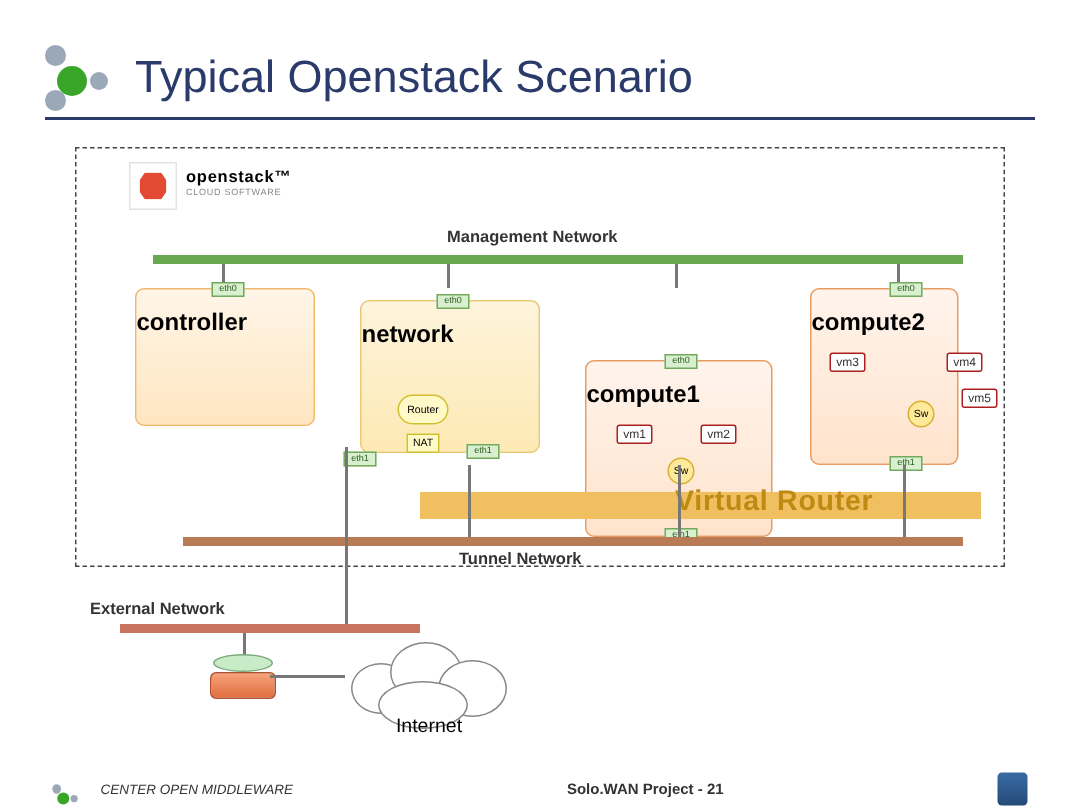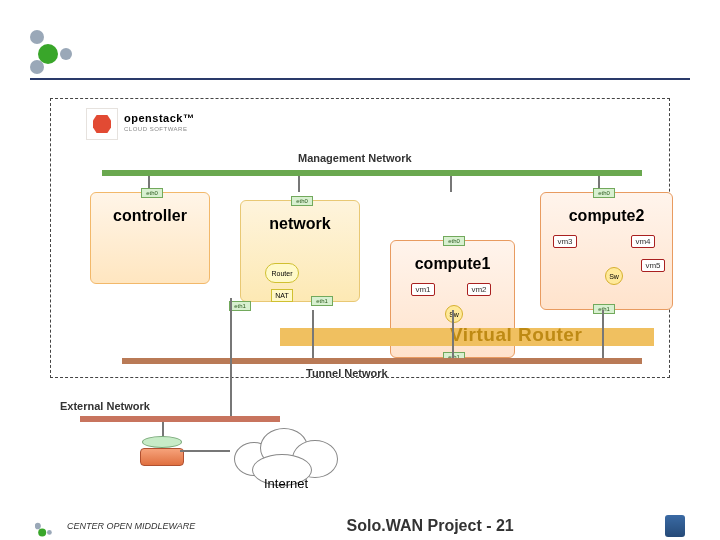--- a/index.html
+++ b/index.html
@@ -36,21 +36,21 @@
   .mgmt-bar   { background:#6aa84f; }
   .tunnel-bar { background:#b97a56; }
   .ext-bar    { background:#c8745e; }
   .virt-bar   { background:#f0c060; }
 
   
   .node { position:absolute; border-radius:6px; }
   .node-ctrl  { background: linear-gradient(#fff5e8,#ffe6c0); border:1px solid #f2b86a; }
   .node-net   { background: linear-gradient(#fef4dc,#fde9b4); border:1px solid #e8c874; }
   .node-comp  { background: linear-gradient(#fff4ec,#ffe3cc); border:1px solid #e89b60; }
-  .node-title { position:absolute; top:14px; left:0; right:0; text-align:center; font-size:16px; font-weight:bold; }
+  .node-title { position:absolute; top:14px; left:0; right:0; text-align:left; font-size:16px; font-weight:bold; }
 
   
   .eth { position:absolute; width:22px; height:10px; background:#d8f0d0; border:1px solid #72a95c; font-size:6px; display:flex; align-items:center; justify-content:center; color:#2c5a1e; }
 
   
   .vm { position:absolute; width:24px; height:13px; background:#fff; border:1.5px solid #a92020; font-size:8px; display:flex; align-items:center; justify-content:center; color:#333; border-radius:2px; }
 
   
   .router { position:absolute; width:34px; height:20px; border:1px solid #d0c030; background:#fff9c8; font-size:7px; display:flex; align-items:center; justify-content:center; border-radius:10px; }
   .nat    { position:absolute; width:22px; height:13px; border:1px solid #d0c030; background:#fff9c8; font-size:7px; display:flex; align-items:center; justify-content:center; }
@@ -69,33 +69,34 @@
   .phys-router .body { width:44px; height:18px; background:linear-gradient(#f6a27a,#e07040); border:1px solid #b05030; border-radius:4px; position:absolute; bottom:0; }
   .phys-router .top  { width:40px; height:12px; background:#c7ecc7; border:1px solid #7aa97a; border-radius:50%; position:absolute; top:0; left:2px; }
 
   
   .virt-label { position:absolute; font-size:19px; font-weight:bold; color:#be8a14; letter-spacing:0.5px; }
 
   
   .footer { position:absolute; bottom:3px; left:0; right:0; display:flex; align-items:center; justify-content:space-between; padding:0 35px; }
   .footer-com { display:flex; align-items:center; gap:6px; font-size:9px; font-style:italic; color:#333;justify-content:center; }
   .footer-com .mini { width:16px; height:16px; }
-  .footer-center { font-size:16px; font-weight:bold; color:#333; }
+  .footer-center { font-size:10px; font-weight:bold; color:#333; }
   .footer-upm { width:20px; height:22px; background:linear-gradient(#3a6aa4,#254a78); border-radius:3px; }
 </style>
 </head>
 <body>
 
 <div class="title-row">
   <div class="title-icon">
     <div class="ball b1"></div>
       <div class="ball b2"></div>
       <div class="ball bc"></div>
       <div class="ball b3"></div>
   </div>
+  <div class="title-text">Typical Openstack Scenario</div>
 </div>
 
 <div class="slide">
 
   <div class="dashed-box outer-dash"></div>
 
   <div class="os-logo">
     <div class="os-logo-sq">
         <div class="os-logo-inner"></div>
       </div>
@@ -129,21 +130,21 @@
 
   <div class="node node-comp" style="left:340px; top:102px; width:125px; height:118px;margin-top:48px;">
     <div class="eth" style="left:52px; top:-5px;">eth0</div>
     <div class="node-title">compute1</div>
     <div class="vm" style="left:20px; top:42px;">vm1</div>
     <div class="vm" style="left:76px; top:42px;">vm2</div>
     <div class="sw" style="left:54px; top:64px;">Sw</div>
     <div class="eth" style="left:52px; bottom:-5px;">eth1</div>
   </div>
 
-  <div class="node node-comp" style="left:490px; top:102px; width:133px; height:118px;">
+  <div class="node node-comp" style="left:490px; top:102px; width:99px; height:118px;">
     <div class="eth" style="left:52px; top:-5px;">eth0</div>
     <div class="node-title">compute2</div>
     <div class="vm" style="left:12px; top:42px;">vm3</div>
     <div class="vm" style="left:90px; top:42px;">vm4</div>
     <div class="vm" style="left:100px; top:66px;">vm5</div>
     <div class="sw" style="left:64px; top:74px;">Sw</div>
     <div class="eth" style="left:52px; bottom:-5px;">eth1</div>
   </div>
 
   <div class="net-bar virt-bar" style="left:230px; top:238px; width:374px; height:18px;"></div>

